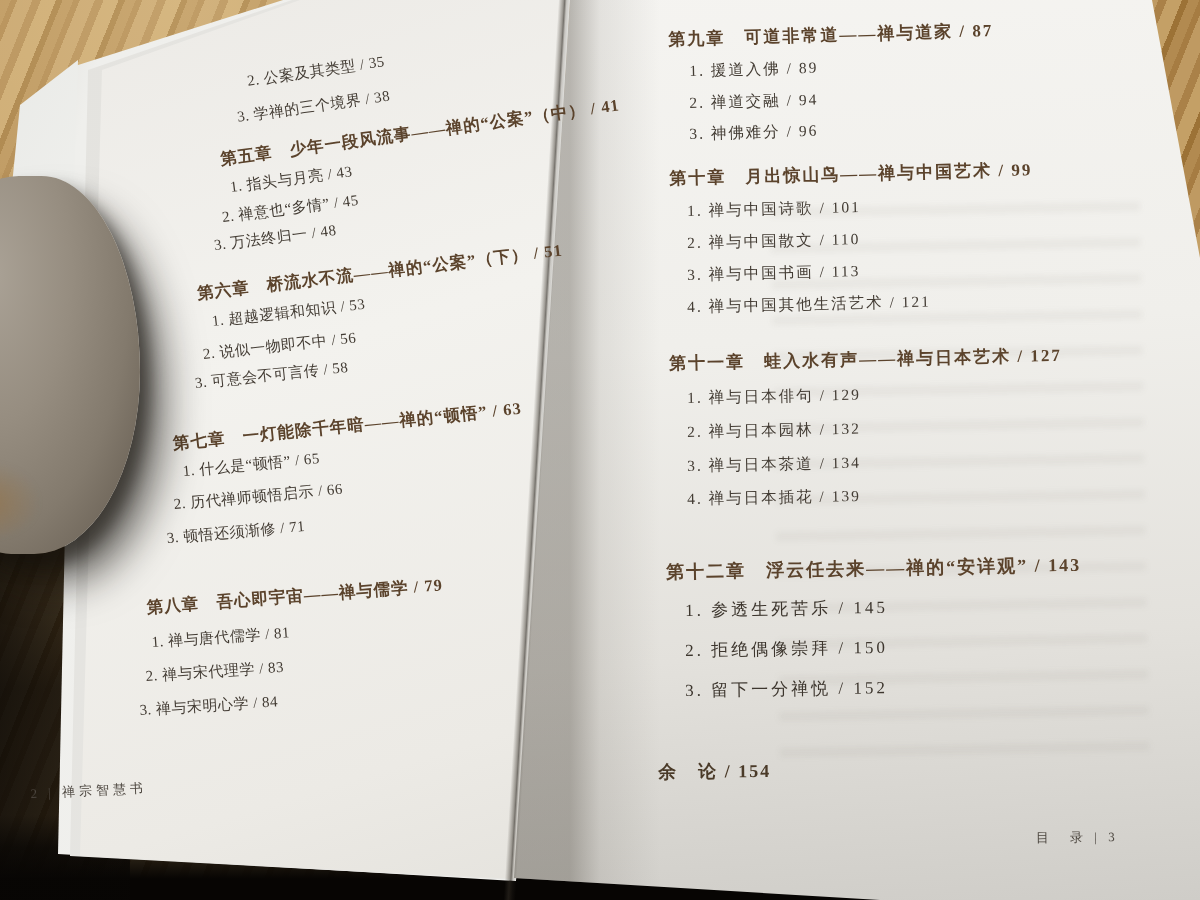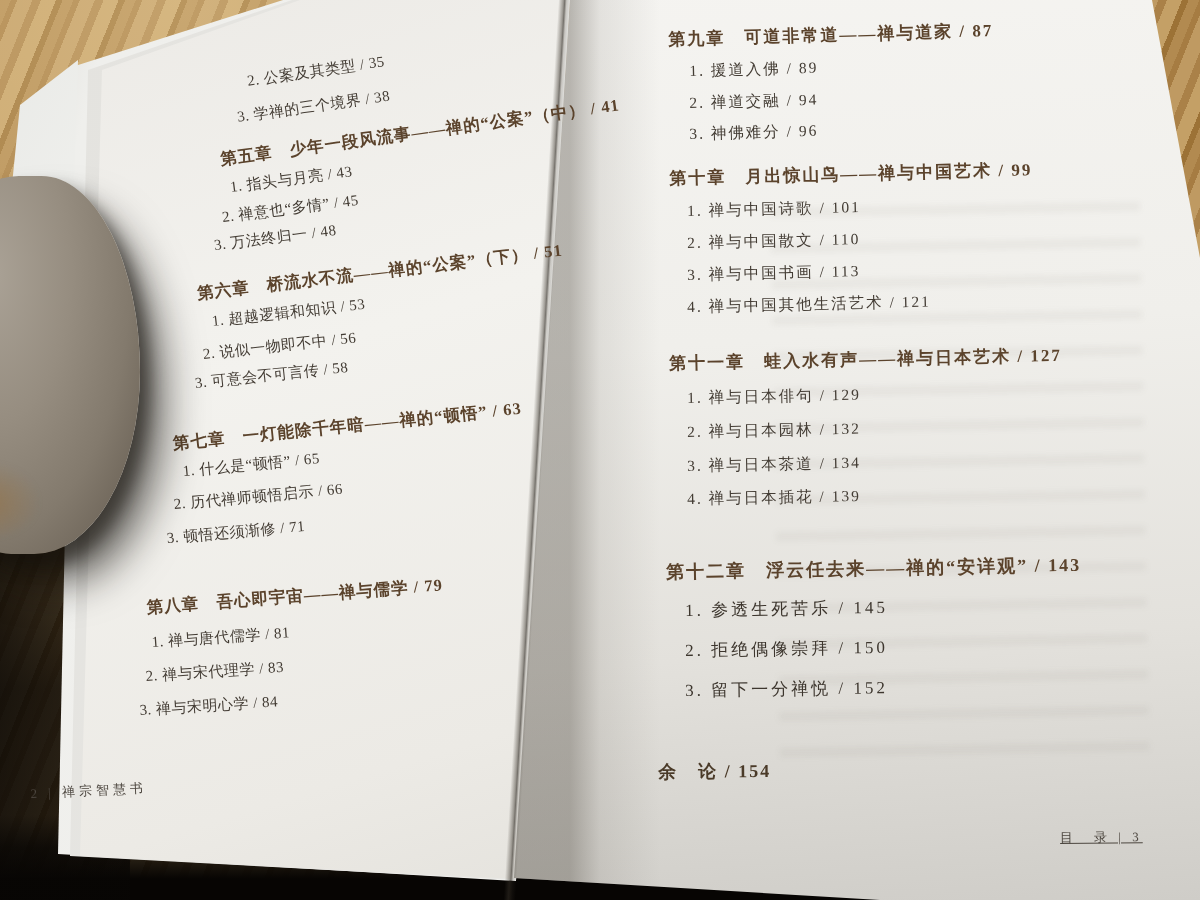--- a/index.html
+++ b/index.html
@@ -126,19 +126,19 @@
   <div class="line rit" style="left:687px;top:456px;transform:rotate(-1.1deg);">3. 禅与日本茶道 / 134</div>
   <div class="line rit" style="left:687px;top:489px;transform:rotate(-1deg);">4. 禅与日本插花 / 139</div>
 
   <div class="line rhd bighd" style="left:666px;top:560px;transform:rotate(-1deg);">第十二章　浮云任去来——禅的“安详观” / 143</div>
   <div class="line big" style="left:685px;top:599px;transform:rotate(-0.9deg);">1. 参透生死苦乐 / 145</div>
   <div class="line big" style="left:685px;top:639px;transform:rotate(-0.9deg);">2. 拒绝偶像崇拜 / 150</div>
   <div class="line big" style="left:685px;top:679px;transform:rotate(-0.8deg);">3. 留下一分禅悦 / 152</div>
 
   <div class="line closing" style="left:658px;top:760px;transform:rotate(-0.6deg);">余　论 / 154</div>
 
-  <div class="line foot" style="left:1060px;top:829px;transform:rotate(-0.5deg);text-decoration:underline;">目　录 | 3</div>
+  <div class="line foot" style="left:1036px;top:829px;transform:rotate(-0.5deg);">目　录 | 3</div>
 
   <div id="stone">
     <div id="stone-patch"></div>
   </div>
 
 </div>
 
 </body></html>

